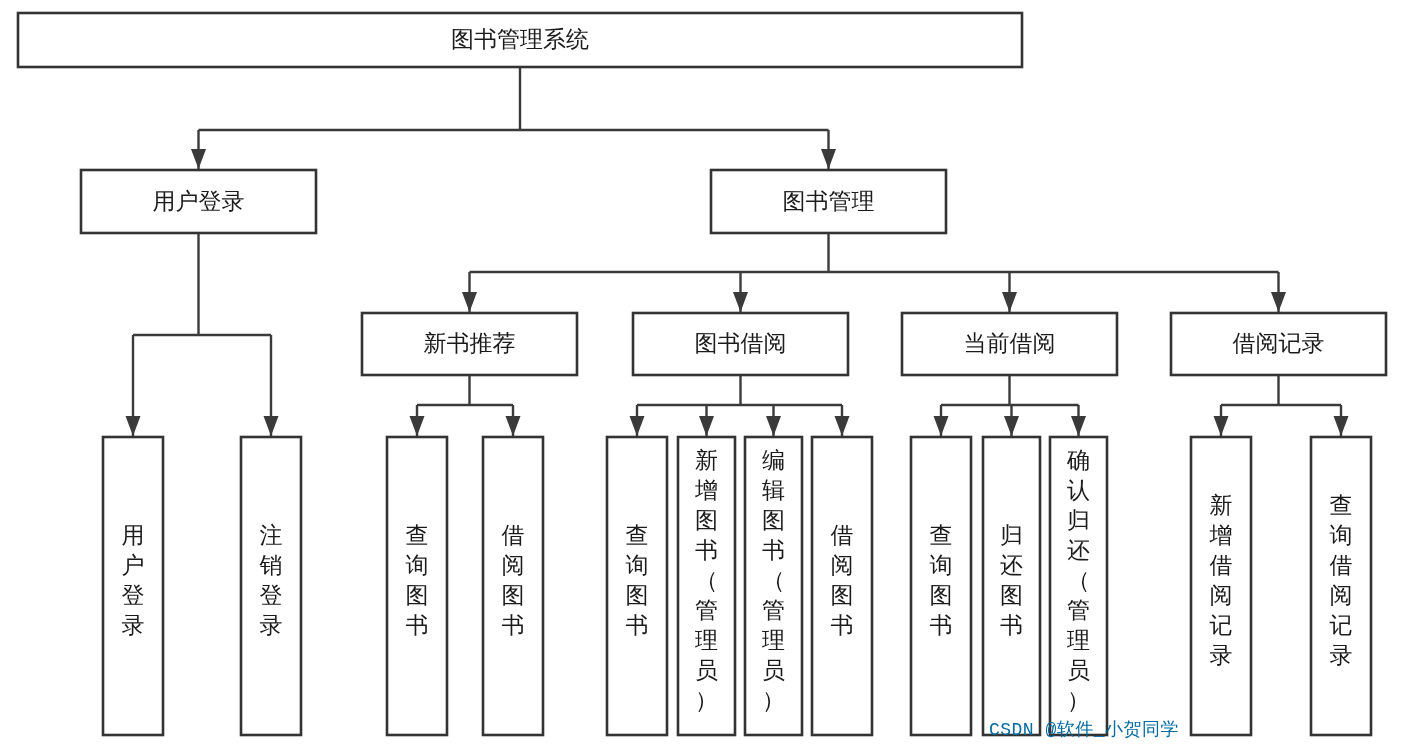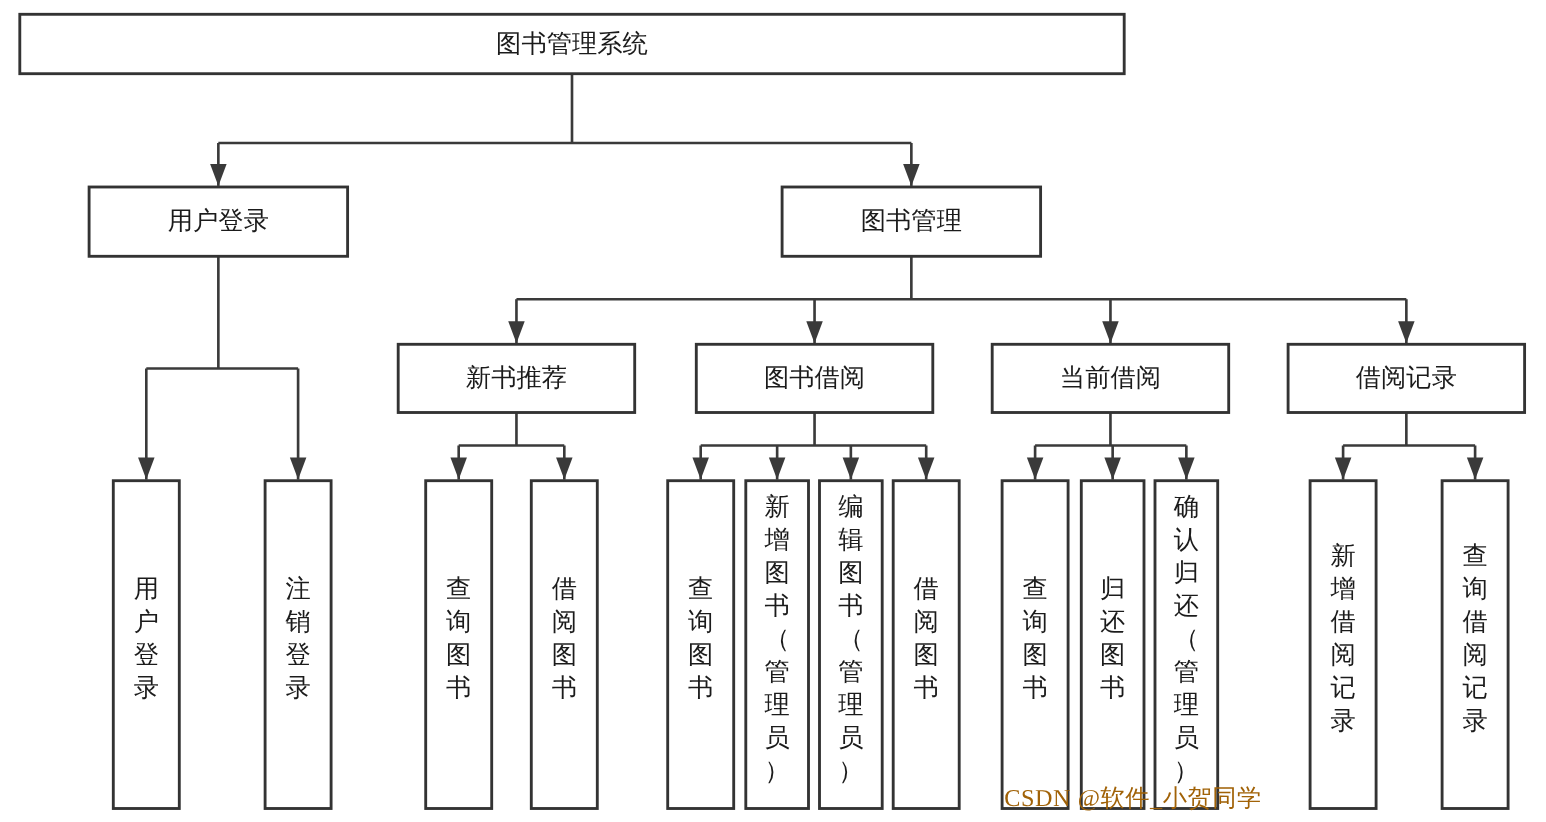--- a/index.html
+++ b/index.html
@@ -11,20 +11,21 @@
     width: 1405px;
     height: 747px;
     font-family: "Liberation Sans", "DejaVu Sans", sans-serif;
     overflow: hidden;
     position: relative;
   }
   #diagram-root {
     position: relative;
     width: 1159px;
     height: 747px;
+    padding-left: 32px;
   }
   svg.diagram-canvas {
     position: absolute;
     top: 0;
     left: 0;
     width: 1405px;
     height: 747px;
     display: block;
   }
   .node-box {
@@ -52,23 +53,23 @@
   .node-label-vertical {
     fill: #1b1b1b;
     font-family: "Liberation Sans", "DejaVu Sans", sans-serif;
     font-size: 23px;
     text-anchor: middle;
   }
   .watermark {
     position: absolute;
     right: 12px;
     bottom: 6px;
-    font-family: Liberation Serif, serif;
-    font-size: 22px;
-    color: #a16207;
+    font-family: Liberation Mono, monospace;
+    font-size: 18px;
+    color: #0369a1;
     white-space: nowrap;
     letter-spacing: 0.5px;
     user-select: none;
   }
 </style>
 </head>
 <body>
 
 <div id="diagram-root">
   <svg class="diagram-canvas" viewBox="0 0 1405 747">

